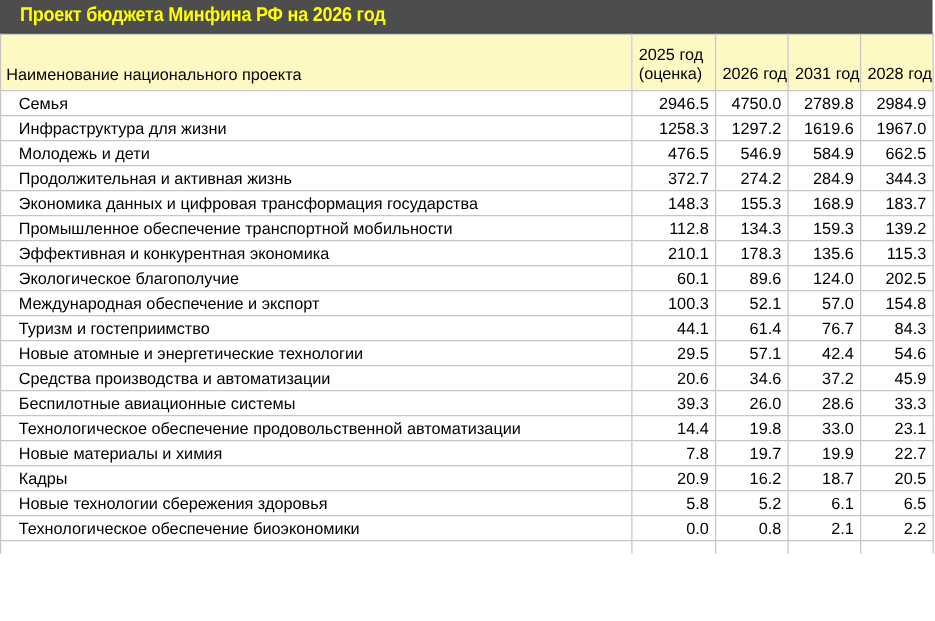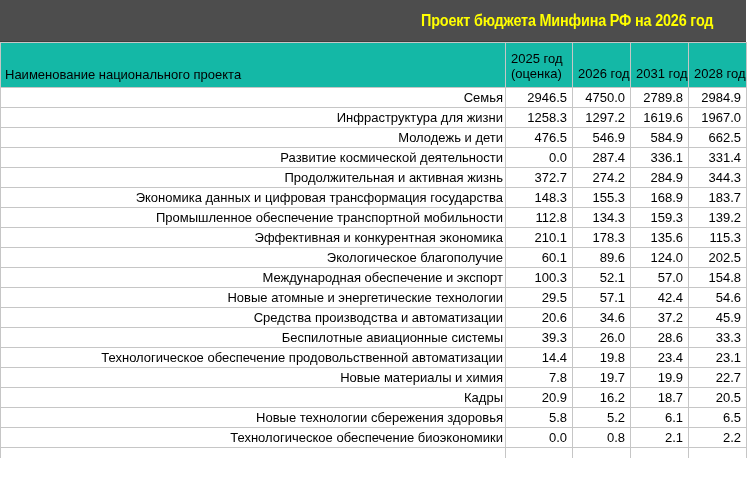--- a/index.html
+++ b/index.html
@@ -6,26 +6,25 @@
   html, body { margin: 0; padding: 0; background: #ffffff; }
   .screen {
     width: 748px; height: 497px;
     overflow: hidden;
     background: #ffffff;
     color: #000000;
     font-family: "Liberation Sans", "DejaVu Sans", sans-serif;
     position: relative;
   }
   .title-bar {
-    width: 746px; height: 42px;
+    width: 746px; height: 27px;
     background: #4d4d4d;
     display: flex; align-items: center;
     padding-left: 16px;
     border-bottom: 1px solid #3f3f3f;
-    justify-content: flex-end;
   }
   .title-text {
     color: #ffff00;
     font-weight: bold;
     font-size: 16px;
     letter-spacing: -0.2px;
     white-space: nowrap;
     transform: scaleX(0.9);
     transform-origin: left center;
   }
@@ -40,27 +39,27 @@
   th, td {
     border: 1px solid #c6c6c6;
     font-size: 13px;
     font-weight: normal;
     overflow: hidden;
   }
   thead th {
     height: 45px;
     vertical-align: bottom;
     text-align: left;
-    background: #14b8a6;
+    background: #fef9c3;
   }
   th.name-col { padding: 0 4px 5px 4px; white-space: nowrap; }
   th.year-col { padding: 0 1px 5px 5px; white-space: nowrap; line-height: 1.2; }
   th.year-col.wrap { white-space: normal; }
   tbody td { height: 20px; vertical-align: middle; white-space: nowrap; }
-  td.name-cell { text-align: right; padding: 0 2px; }
+  td.name-cell { text-align: left; padding: 0 14px; }
   td.num-cell { text-align: right; padding: 0 5px 0 2px; }
   tr.partial td { height: 10px; border-bottom: none; }
 </style>
 </head>
 <body>
 
 <div class="screen">
 
   <div class="title-bar">
     <span class="title-text">Проект бюджета Минфина РФ на 2026 год</span>
@@ -99,27 +98,20 @@
           <td class="num-cell">1967.0</td>
         </tr>
         <tr>
           <td class="name-cell">Молодежь и дети</td>
           <td class="num-cell">476.5</td>
           <td class="num-cell">546.9</td>
           <td class="num-cell">584.9</td>
           <td class="num-cell">662.5</td>
         </tr>
         <tr>
-          <td class="name-cell">Развитие космической деятельности</td>
-          <td class="num-cell">0.0</td>
-          <td class="num-cell">287.4</td>
-          <td class="num-cell">336.1</td>
-          <td class="num-cell">331.4</td>
-        </tr>
-        <tr>
           <td class="name-cell">Продолжительная и активная жизнь</td>
           <td class="num-cell">372.7</td>
           <td class="num-cell">274.2</td>
           <td class="num-cell">284.9</td>
           <td class="num-cell">344.3</td>
         </tr>
         <tr>
           <td class="name-cell">Экономика данных и цифровая трансформация государства</td>
           <td class="num-cell">148.3</td>
           <td class="num-cell">155.3</td>
@@ -148,20 +140,27 @@
           <td class="num-cell">202.5</td>
         </tr>
         <tr>
           <td class="name-cell">Международная обеспечение и экспорт</td>
           <td class="num-cell">100.3</td>
           <td class="num-cell">52.1</td>
           <td class="num-cell">57.0</td>
           <td class="num-cell">154.8</td>
         </tr>
         <tr>
+          <td class="name-cell">Туризм и гостеприимство</td>
+          <td class="num-cell">44.1</td>
+          <td class="num-cell">61.4</td>
+          <td class="num-cell">76.7</td>
+          <td class="num-cell">84.3</td>
+        </tr>
+        <tr>
           <td class="name-cell">Новые атомные и энергетические технологии</td>
           <td class="num-cell">29.5</td>
           <td class="num-cell">57.1</td>
           <td class="num-cell">42.4</td>
           <td class="num-cell">54.6</td>
         </tr>
         <tr>
           <td class="name-cell">Средства производства и автоматизации</td>
           <td class="num-cell">20.6</td>
           <td class="num-cell">34.6</td>
@@ -172,21 +171,21 @@
           <td class="name-cell">Беспилотные авиационные системы</td>
           <td class="num-cell">39.3</td>
           <td class="num-cell">26.0</td>
           <td class="num-cell">28.6</td>
           <td class="num-cell">33.3</td>
         </tr>
         <tr>
           <td class="name-cell">Технологическое обеспечение продовольственной автоматизации</td>
           <td class="num-cell">14.4</td>
           <td class="num-cell">19.8</td>
-          <td class="num-cell">23.4</td>
+          <td class="num-cell">33.0</td>
           <td class="num-cell">23.1</td>
         </tr>
         <tr>
           <td class="name-cell">Новые материалы и химия</td>
           <td class="num-cell">7.8</td>
           <td class="num-cell">19.7</td>
           <td class="num-cell">19.9</td>
           <td class="num-cell">22.7</td>
         </tr>
         <tr>

